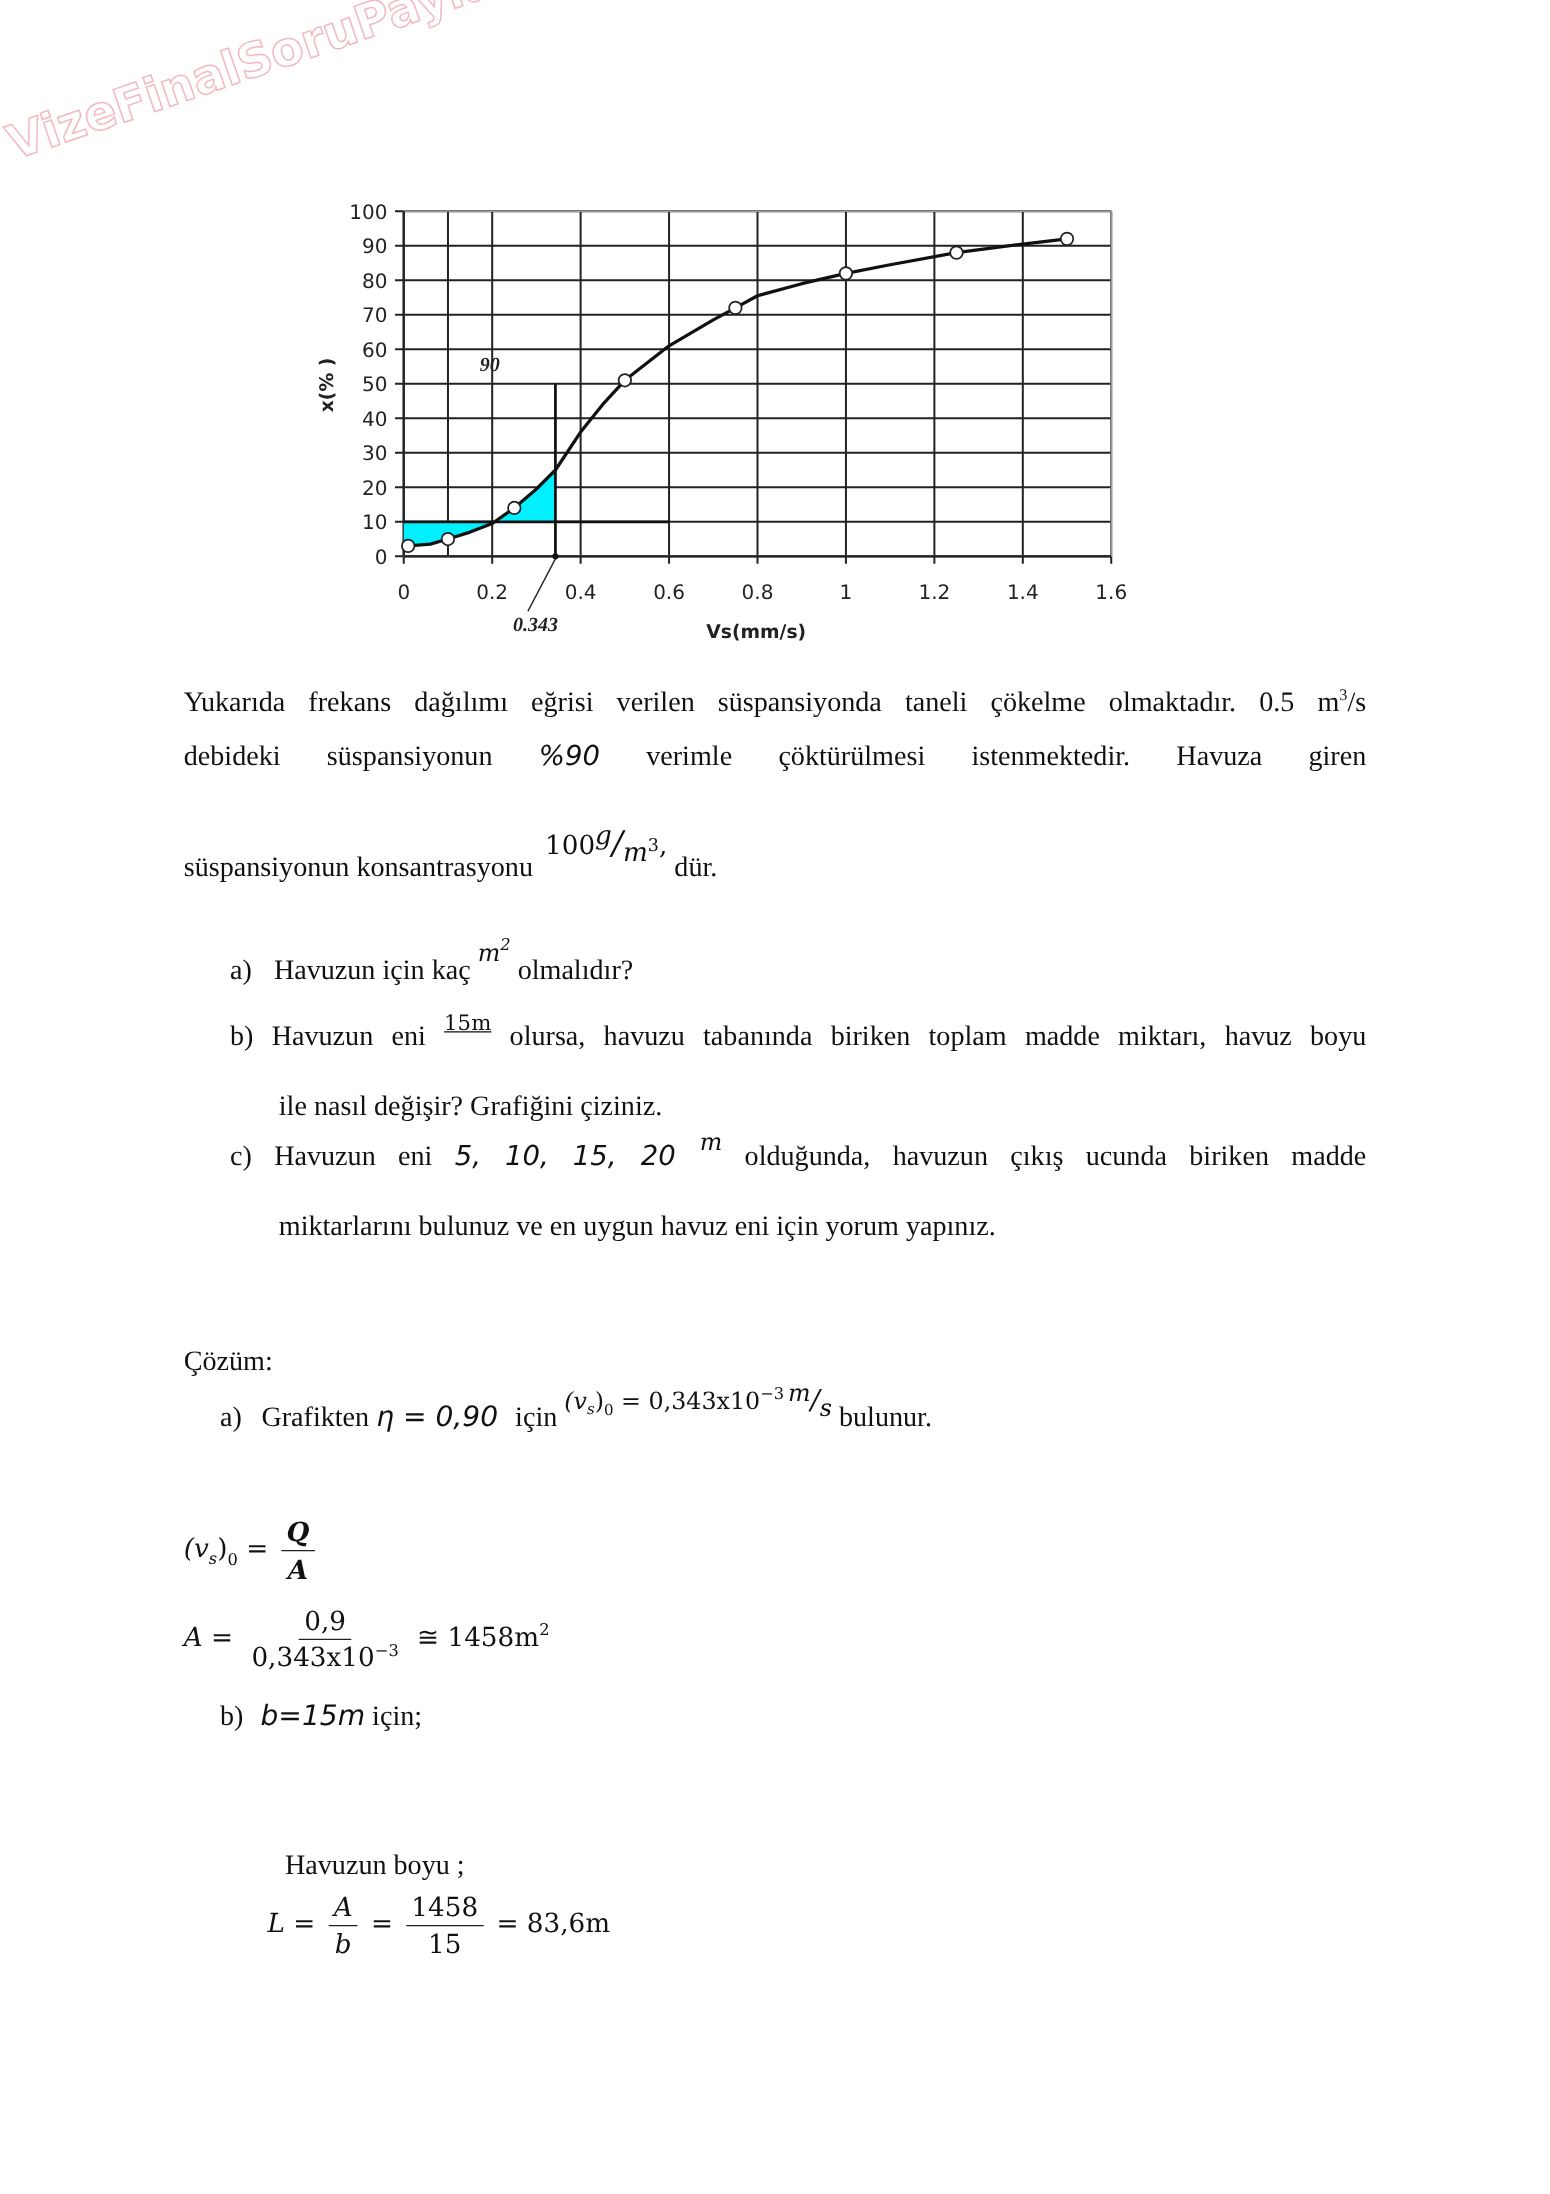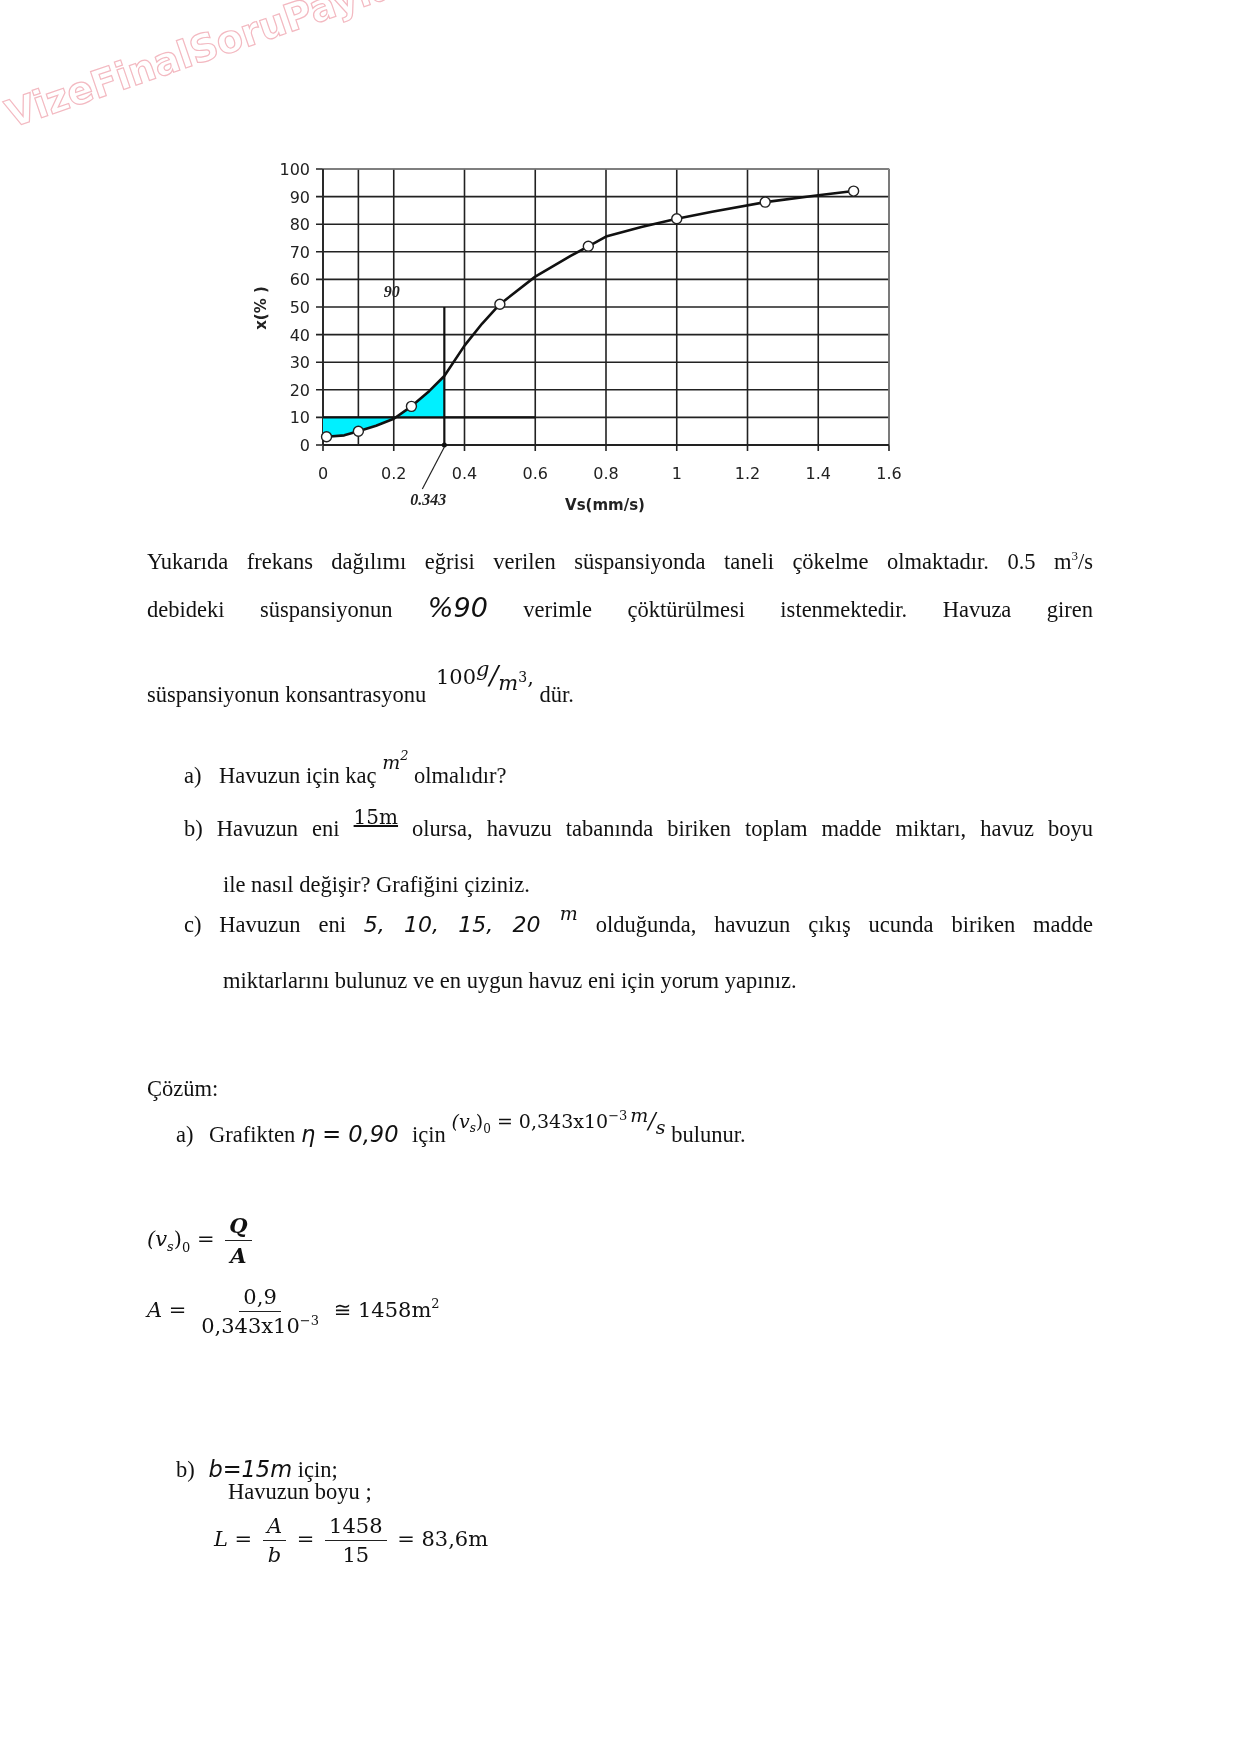--- a/index.html
+++ b/index.html
@@ -108,40 +108,40 @@
     </g>
   <text class="axis-title" x="605" y="510" text-anchor="middle">Vs(mm/s)</text>
   <text class="axis-title" transform="translate(266,308) rotate(-90)" text-anchor="middle">x(% )</text>
 </svg>
 
 <div class="p just" style="left:147px; top:551px; width:946px;">
   <span>Yukarıda frekans dağılımı eğrisi verilen süspansiyonda taneli çökelme olmaktadır. 0.5 m</span><span class="sup" style="font-size:13px;top:-9px;">3</span><span>/s</span>
 </div>
 <div class="p just" style="left:147px; top:594px; width:946px;">
   <span>debideki süspansiyonun</span>
-  <span class="mono-it" style="font-size:27px;">%90</span>
+  <span class="mono-it" style="font-size:22px;">%90</span>
   <span>verimle çöktürülmesi istenmektedir. Havuza giren</span>
 </div>
 <div class="p" style="left:147px; top:680px;">
   <span>süspansiyonun konsantrasyonu</span>
   <span class="eq" style="position:relative; top:-18px; margin-left:4px;"><span>100</span><span class="math" style="position:relative;top:-8px;">g</span><span style="font-size:26px;font-style:italic;">/</span><span class="math" style="position:relative;top:6px;">m</span><span style="position:relative;top:-2px;font-size:14px;">3</span><span>,</span></span>
   <span>dür.</span>
 </div>
 
 <div class="p" style="left:184px; top:765px;">
   <span>a)</span>
   <span style="margin-left:12px;">Havuzun için kaç</span>
   <span class="math" style="position:relative; top:-14px; font-size:19px;"><span>m</span><span style="position:relative;top:-9px;font-size:13px;">2</span></span>
   <span>olmalıdır?</span>
 </div>
 
 <div class="p just" style="left:184px; top:818px; width:909px;">
   <span>b)</span>
   <span>Havuzun eni</span>
-  <span class="eq" style="position:relative; top:-12px; font-size:20px;text-decoration:underline;"><span>15m</span></span>
+  <span class="eq" style="position:relative; top:-12px; font-size:17px;text-decoration:underline;"><span>15m</span></span>
   <span>olursa, havuzu tabanında biriken toplam madde miktarı, havuz boyu</span>
 </div>
 <div class="p" style="left:223px; top:874px;">ile nasıl değişir? Grafiğini çiziniz.</div>
 
 <div class="p just" style="left:184px; top:914px; width:909px;">
   <span>c)</span>
   <span>Havuzun eni</span>
   <span class="mono-it" style="font-size:22px;"><span>5, 10, 15, 20</span> <span class="math" style="position:relative;top:-12px;font-size:19px;">m</span></span>
   <span>olduğunda, havuzun çıkış ucunda biriken madde</span>
 </div>
@@ -169,21 +169,21 @@
 
 <div class="abs eq" style="left:147px; top:1285px;">
   <span class="math">A =</span>
   <span class="frac">
       <span class="num">0,9</span>
       <span class="den"><span>0,343x10</span><span style="font-size:13px;position:relative;top:-8px;">−3</span></span>
     </span>
   <span>≅ 1458m</span><span style="font-size:13px;position:relative;top:-9px;">2</span>
 </div>
 
-<div class="p" style="left:176px; top:1458px;">
+<div class="p" style="left:176px; top:1362px;">
   <span>b)</span>
   <span class="mono-it" style="margin-left:8px;">b=15m</span>
   <span>için;</span>
 </div>
 <div class="p" style="left:228px; top:1481px;">Havuzun boyu ;</div>
 
 <div class="abs eq" style="left:214px; top:1514px;">
   <span class="math">L =</span>
   <span class="frac">
       <span class="num math">A</span>

